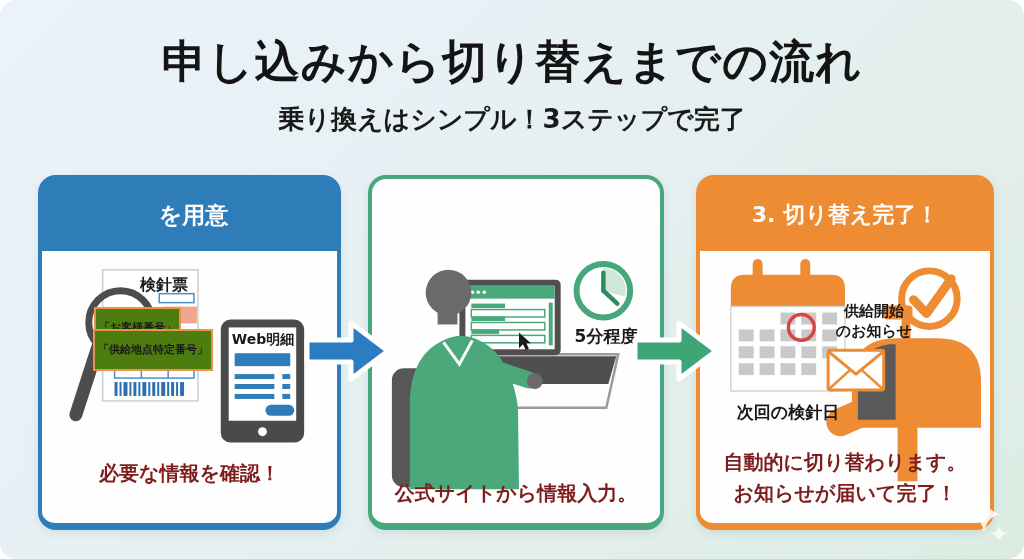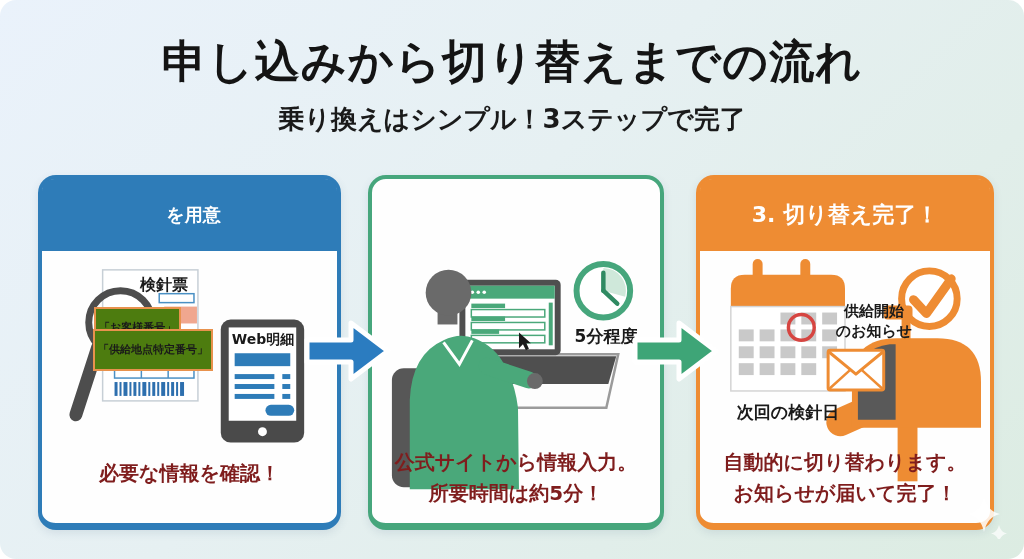--- a/index.html
+++ b/index.html
@@ -29,21 +29,21 @@
   .card-blue{--c:var(--blue);left:38px;width:303px;}
   .card-green{--c:var(--green);left:368px;width:296px;}
   .card-orange{--c:var(--orange);left:696px;width:298px;}
   .card-head{
     position:absolute;top:0;left:0;right:0;height:72px;background:var(--c);
     border-radius:12px 12px 0 0;display:flex;flex-direction:column;
     align-items:center;justify-content:center;color:#fff;font-weight:700;line-height:1.25;
   }
   .head-line1{font-size:21px;}
   .head-note{font-size:16px;}
-  .head-line2{font-size:18px;margin-left:8px;}
+  .head-line2{font-size:23px;margin-left:8px;}
   .head-single{font-size:22px;}
   .card-body{position:absolute;top:72px;left:0;right:0;bottom:0;}
   .illust{position:absolute;top:0;left:0;width:100%;height:100%;}
   .overlay{position:absolute;font-weight:700;color:#1a1a1a;white-space:nowrap;}
   .doc-title{left:60px;top:24px;width:104px;text-align:center;font-size:16px;padding-left:20px;}
   .tag{font-size:11px;background:#4d7c0f;border:2px solid #e8924d;padding:12px 3px;line-height:1.3;}
   .tag1{left:52px;top:56px;}
   .tag2{left:51px;top:78px;}
   .tablet-label{left:187px;top:80px;width:68px;text-align:center;font-size:14px;}
   .clock-label{left:178px;top:74px;width:112px;text-align:center;font-size:17px;}
@@ -164,21 +164,20 @@
         <g>
           <circle cx="233" cy="40" r="27" fill="#ffffff" stroke="#46a67c" stroke-width="6"></circle>
           <path d="M233,40 L233,17 A23,23 0 0 1 255,46 Z" fill="#cfe8da"></path>
           <line x1="233" y1="40" x2="233" y2="22" stroke="#2f8a62" stroke-width="4.5" stroke-linecap="round"></line>
           <line x1="233" y1="40" x2="247" y2="53" stroke="#2f8a62" stroke-width="4.5" stroke-linecap="round"></line>
         </g>
       </svg>
       <div class="overlay clock-label">5分程度</div>
       <div class="caption two">
         <div>公式サイトから情報入力。</div>
-        <div>所要時間は約5分！</div>
       </div>
     </div>
   </section>
 
   <section class="card card-orange">
     <header class="card-head">
       <div class="head-single">3. 切り替え完了！</div>
     </header>
     <div class="card-body">
       <svg class="illust" viewBox="0 0 290 274">

